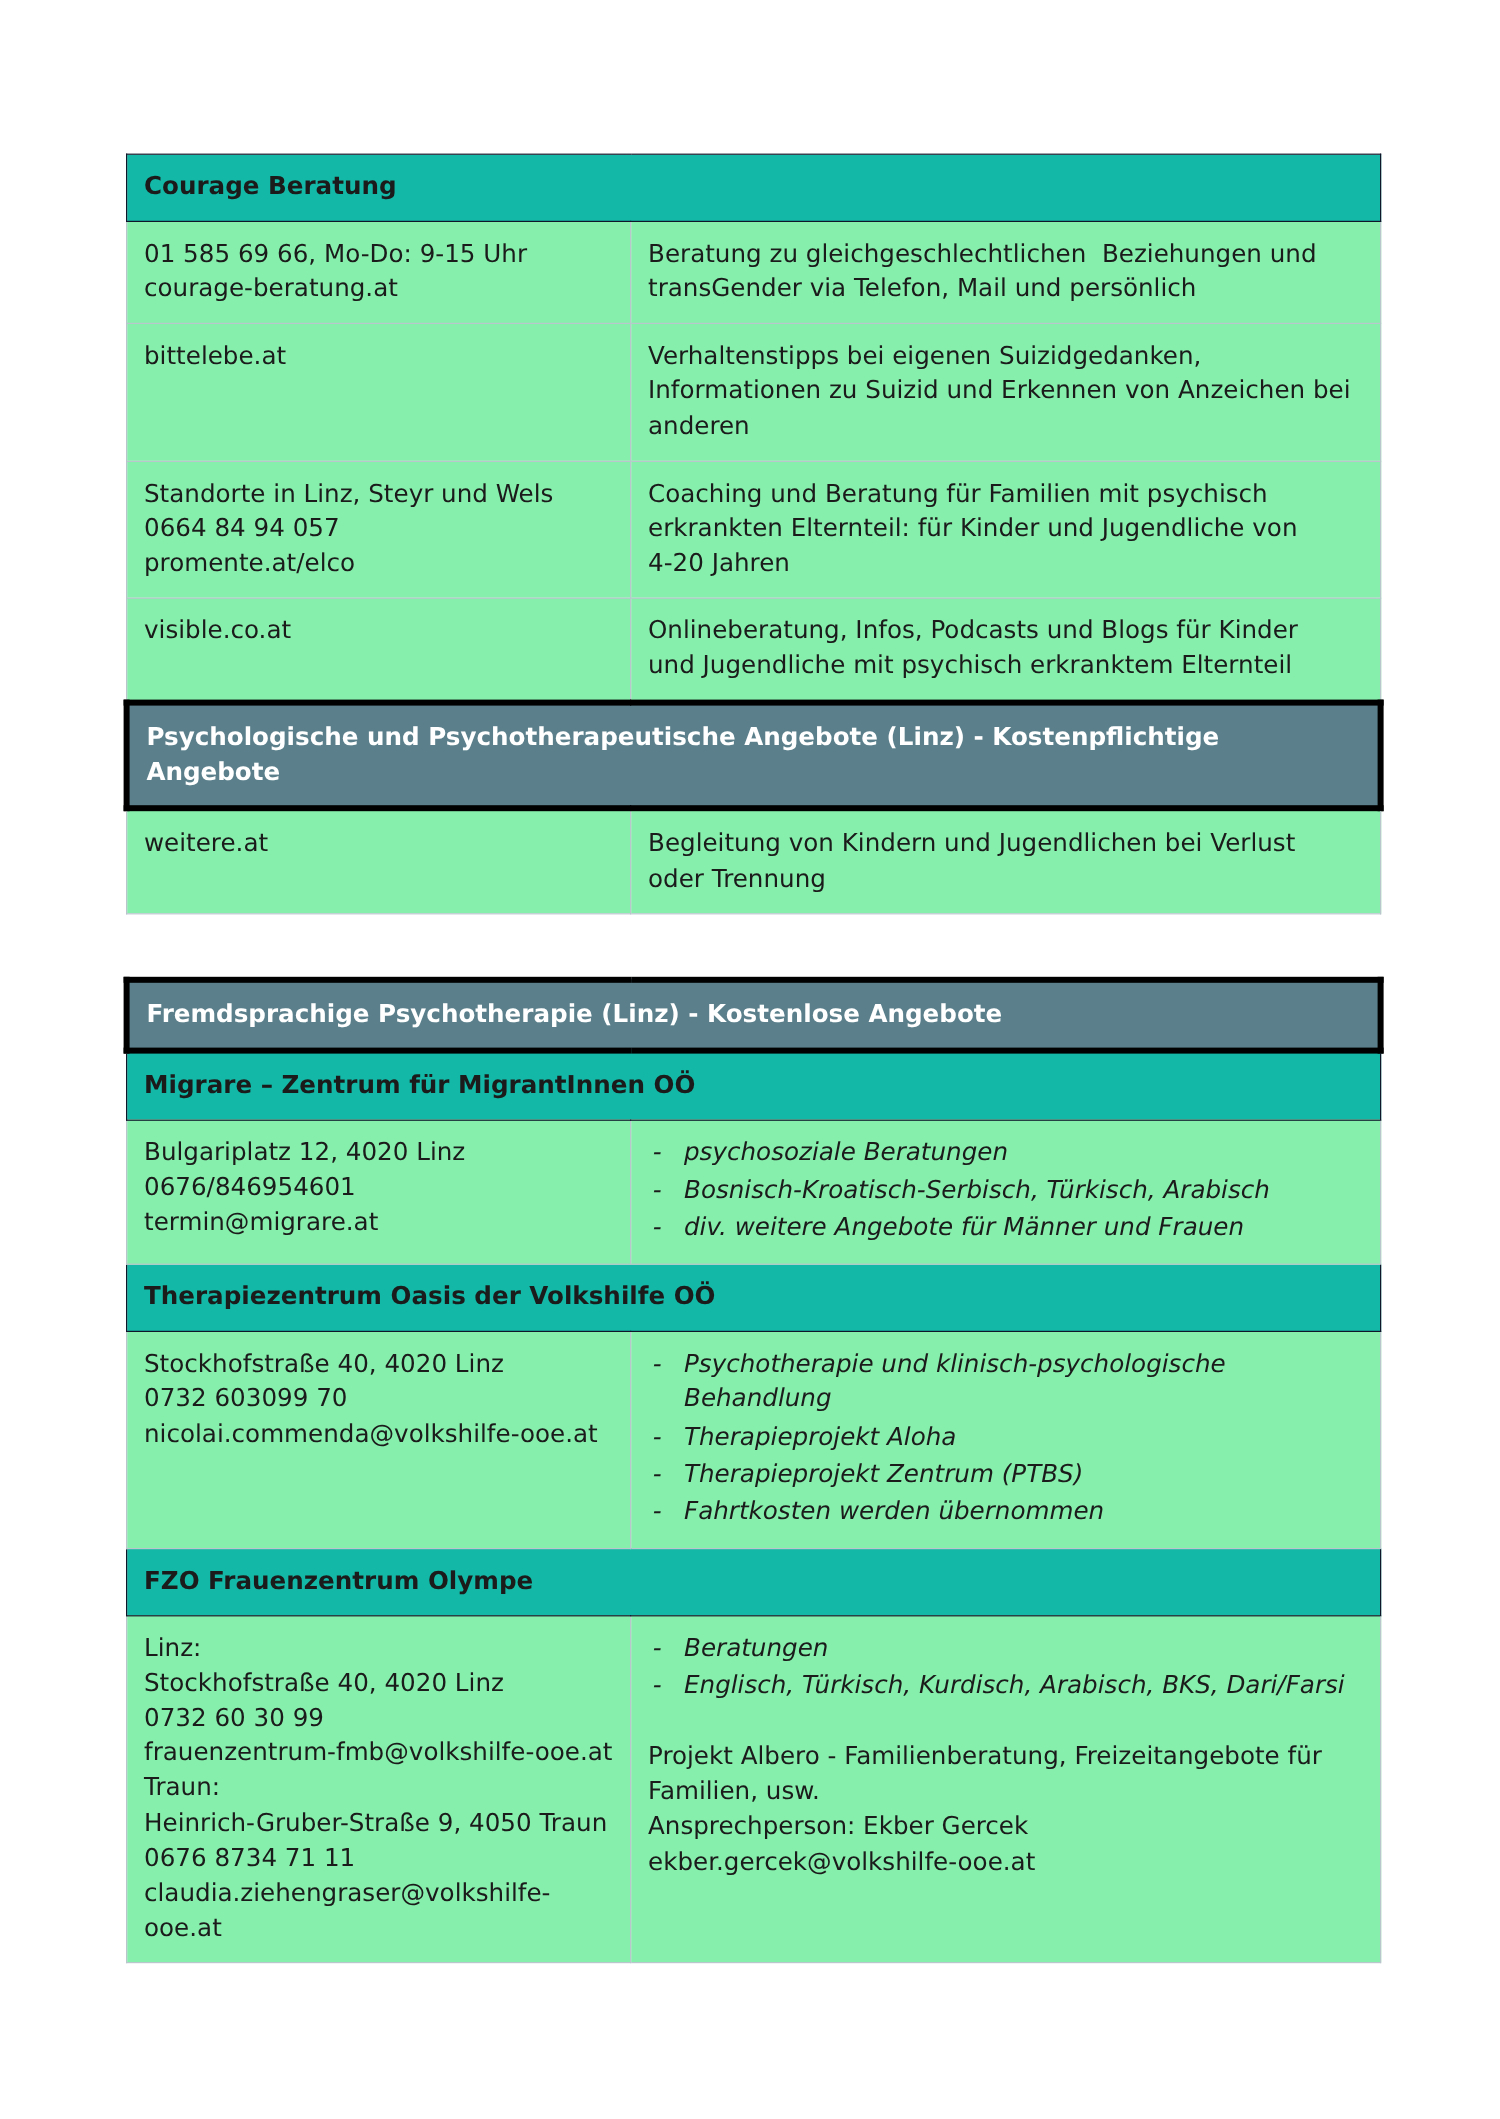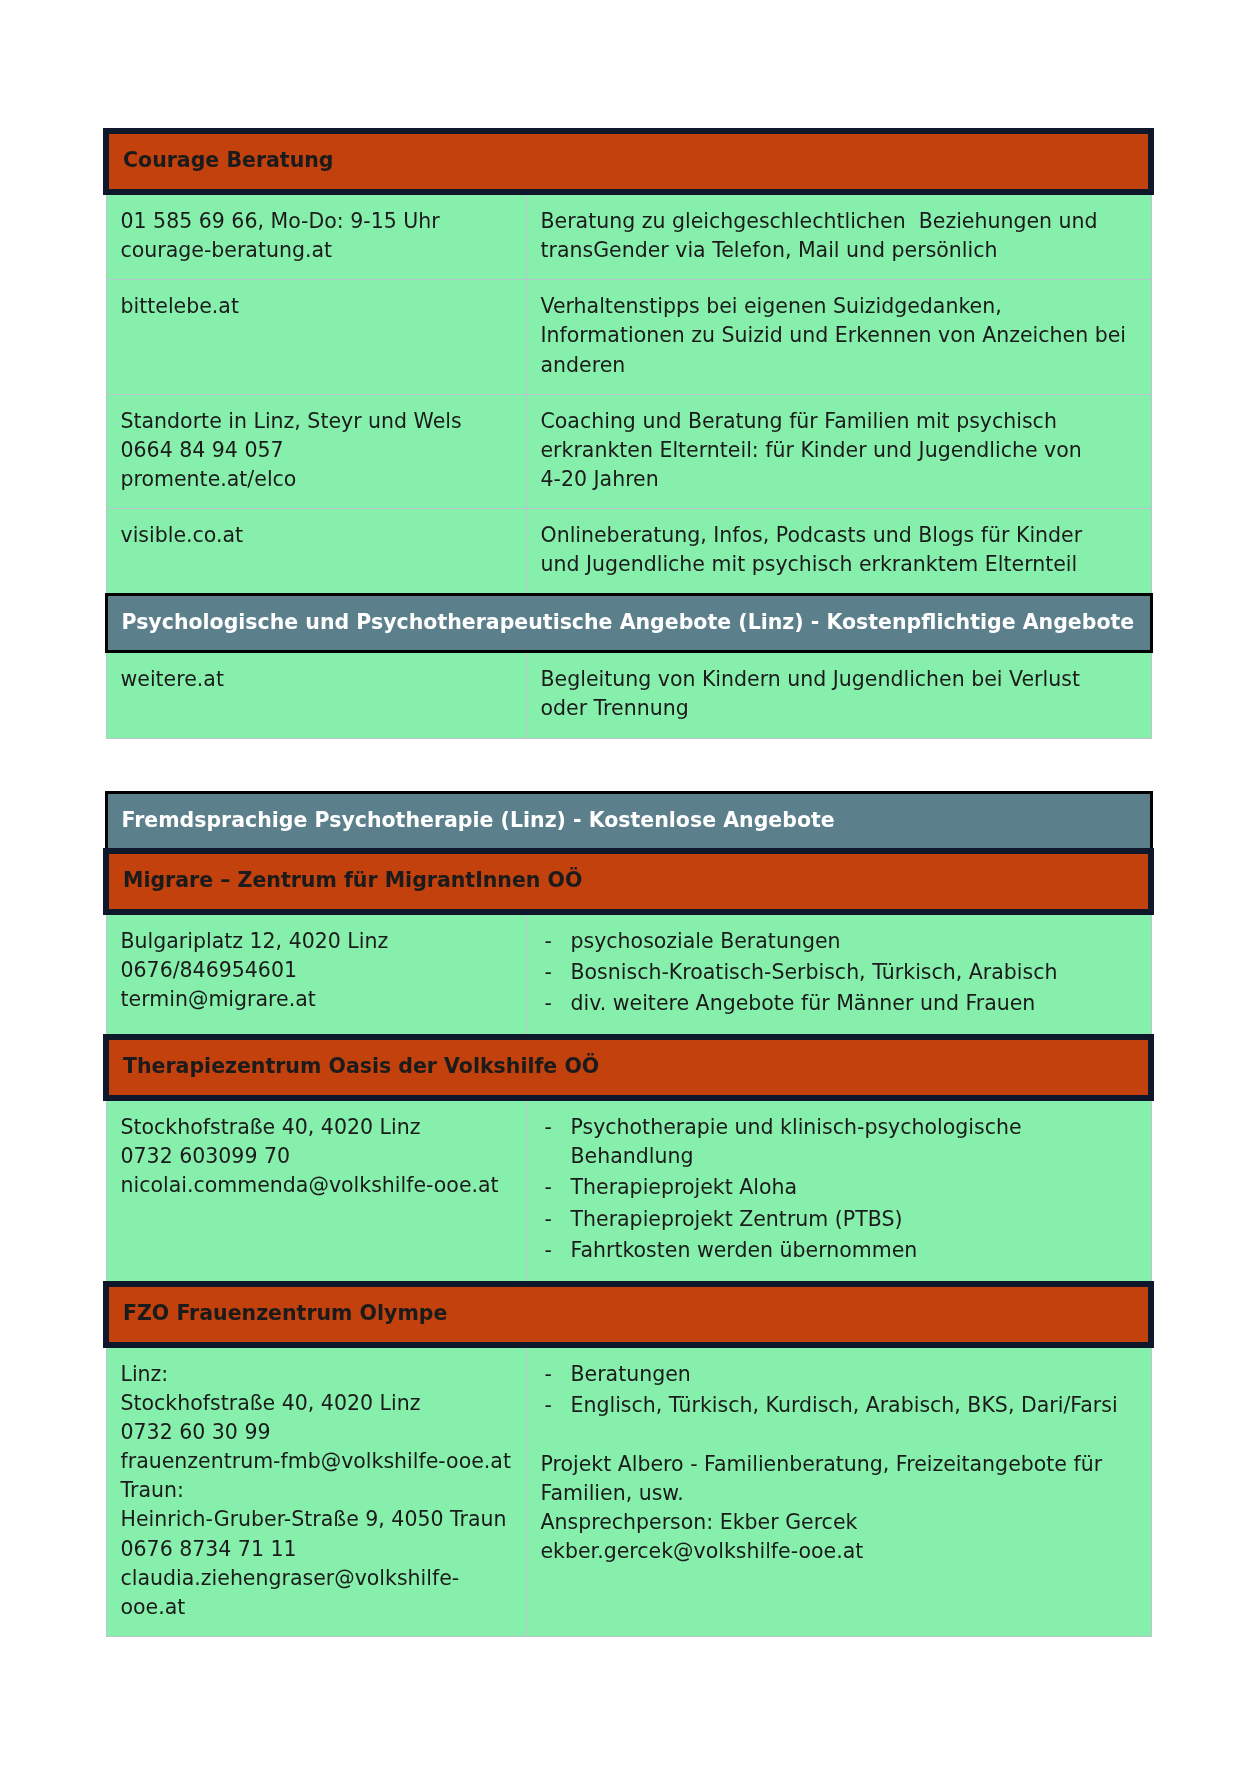--- a/index.html
+++ b/index.html
@@ -37,39 +37,40 @@
     border: 1px solid #b9c6cc;
     vertical-align: top;
     padding: 12px 14px 14px 14px;
     font-size: 20.5px;
     line-height: 1.42;
   }
   tr.section-head td {
     background: #5b808c;
     color: #ffffff;
     font-weight: bold;
-    border: 3px solid #000000;
+    border: 5px solid #000000;
     padding: 12px 14px 13px 14px;
   }
   tr.org-head td {
-    background: #c2410c;
+    background: #14b8a6;
     font-weight: bold;
-    border: 6px solid #0f172a;
+    border: 1px solid #0f172a;
     margin-top: 44px;
   }
   tr.detail td {
     background: #86efac;
   }
   .lines > div {
     white-space: pre-wrap;
   }
   ul.dashlist {
     list-style: none;
     margin: 0;
     padding: 0;
+    font-style: italic;
   }
   ul.dashlist li {
     position: relative;
     padding-left: 30px;
     margin: 0 0 2px 0;
   }
   ul.dashlist li::before {
     content: "-";
     position: absolute;
     left: 4px;

